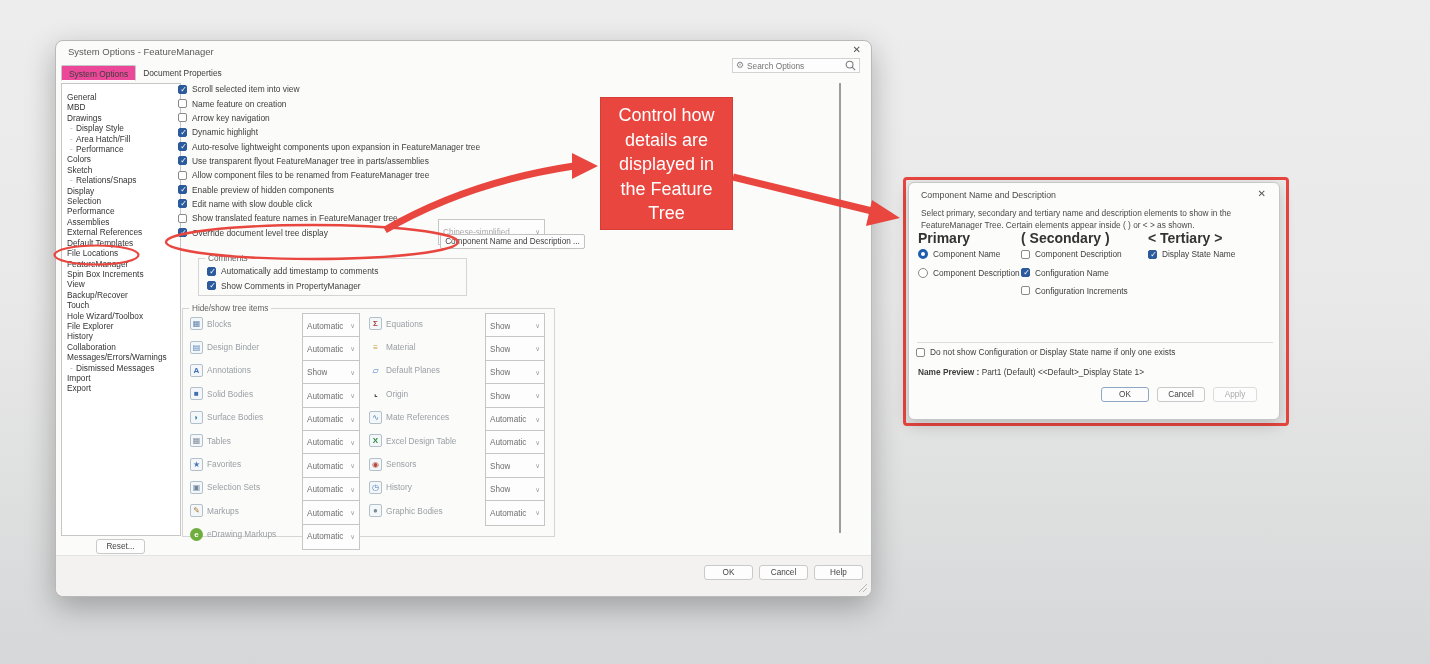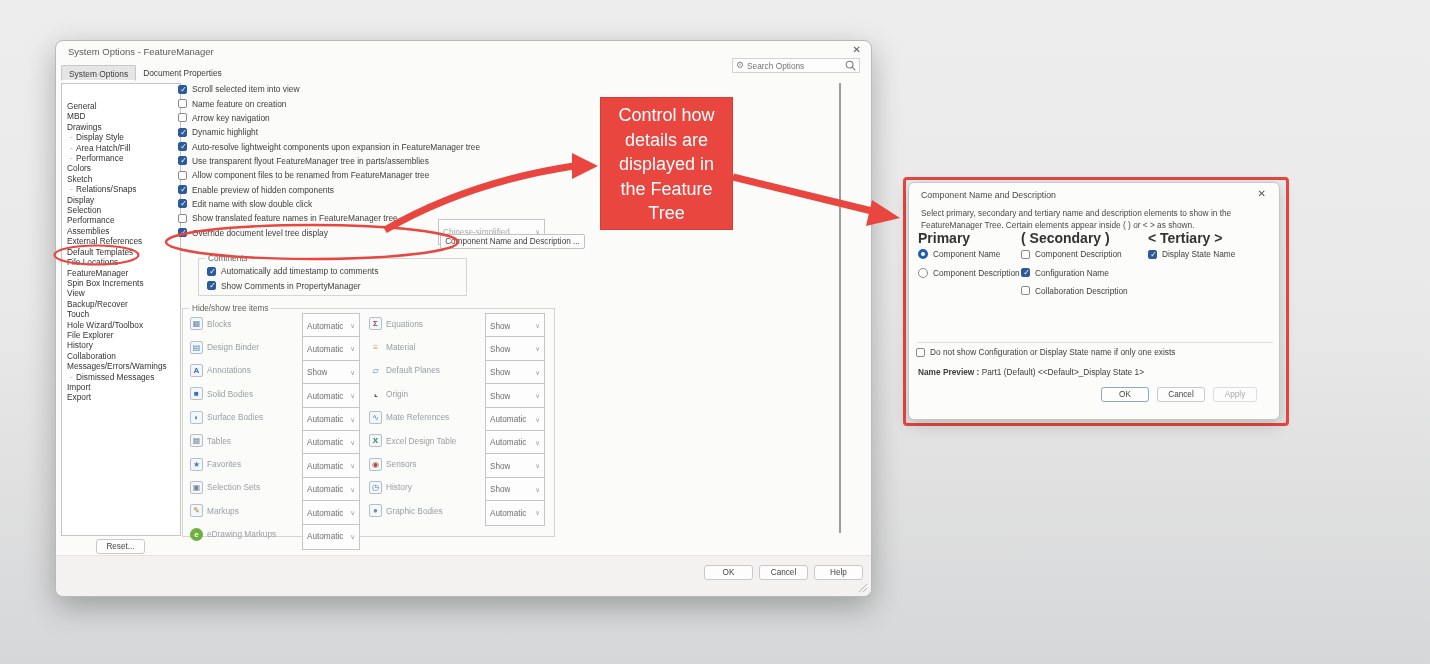--- a/index.html
+++ b/index.html
@@ -18,35 +18,35 @@
   .main-dialog{
     position:absolute; left:55px; top:40px; width:817px; height:557px;
     background:#fbfbfa; border:1px solid #b9b9b9; border-radius:8px;
     box-shadow:0 10px 30px rgba(0,0,0,.28);
   }
   .md-titlebar{position:absolute;left:0;top:0;right:0;height:20px;}
   .md-title{position:absolute;left:12px;top:5px;font-size:9.5px;color:#5a5a5a;white-space:nowrap;}
   .x-btn{position:absolute;right:10px;top:4px;font-size:10px;color:#555;cursor:default;line-height:10px;}
   .tabs{position:absolute;left:5px;top:24px;height:16px;display:flex;font-size:8.4px;}
   .tab{padding:3px 7px 2px 7px;color:#3c3c3c;white-space:nowrap;}
-  .tab.active{background:#e5e5e5;border:1px solid #c6c6c6;border-bottom:1px solid #fff;border-radius:2px 2px 0 0;}
+  .tab.active{background:#ec4899;border:1px solid #c6c6c6;border-bottom:1px solid #fff;border-radius:2px 2px 0 0;}
   .searchbox{
     position:absolute; right:11px; top:17px; width:128px; height:15px;
     border:1px solid #d2d2d2; background:#fdfdfd; display:flex; align-items:center; padding:0 3px;
   }
   .gear{font-size:9px;color:#8a8a8a;margin-right:3px;line-height:9px;}
   .searchbox input{
     flex:1; border:none; outline:none; background:transparent; font-size:8.3px;
     font-family:inherit; color:#666; min-width:0;
   }
   .mag{flex:0 0 auto;}
 
   .sidebar{
     position:absolute; left:5px; top:42px; width:120px; height:453px;
-    background:#fff; border:1px solid #c6c6c6; padding:17px 0 0 5px; overflow:hidden;
+    background:#fff; border:1px solid #c6c6c6; padding:8px 0 0 5px; overflow:hidden;
   }
   .side-item{font-size:8.3px; line-height:10.4px; color:#333; white-space:nowrap;}
   .side-item.ind{padding-left:9px; position:relative;}
   .side-item.ind::before{content:"‐"; color:#b5b5b5; position:absolute; left:3px;}
   .reset-btn{
     position:absolute; left:40px; top:498px; width:49px; height:15px;
     background:#fdfdfd; border:1px solid #c9c9c9; border-radius:3px; font-size:8.2px; color:#444;
     font-family:inherit;
   }
 
@@ -455,21 +455,21 @@
         <div class="opt-row">
           <span class="cb"></span>
           <span class="opt-label">Component Description</span>
         </div>
         <div class="opt-row">
           <span class="cb on"></span>
           <span class="opt-label">Configuration Name</span>
         </div>
         <div class="opt-row">
           <span class="cb"></span>
-          <span class="opt-label">Collaboration Description</span>
+          <span class="opt-label">Configuration Increments</span>
         </div>
       </div>
     <div class="opt-col t" id="tertiary-col">
         <div class="opt-row">
           <span class="cb on"></span>
           <span class="opt-label">Display State Name</span>
         </div>
       </div>
 
     <div class="sd-div"></div>

